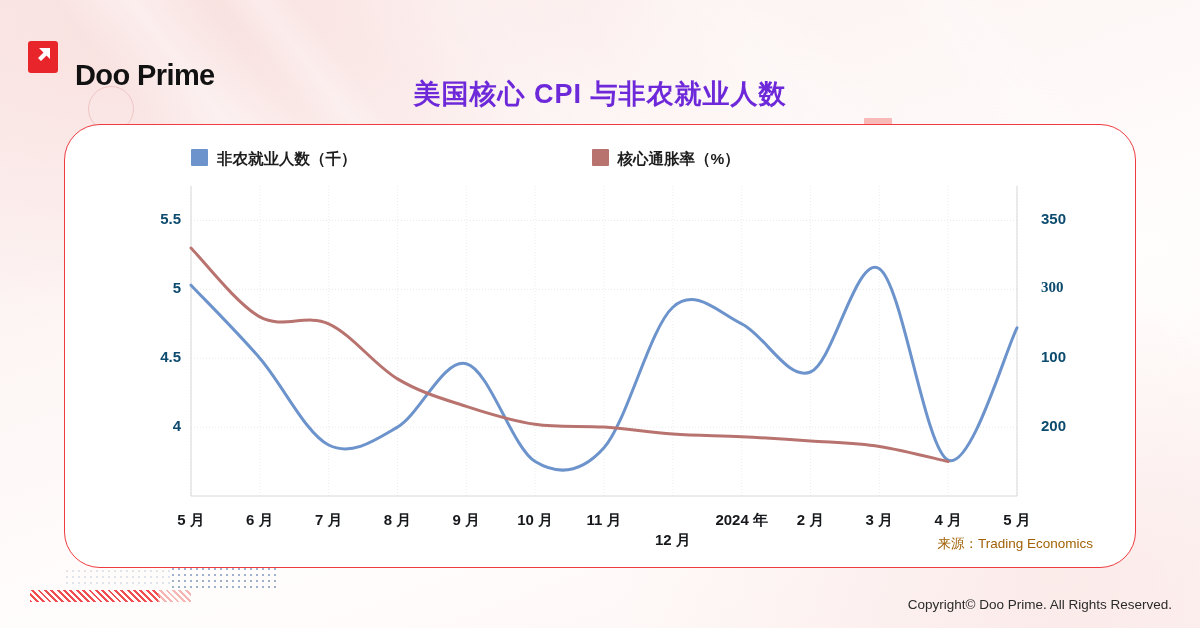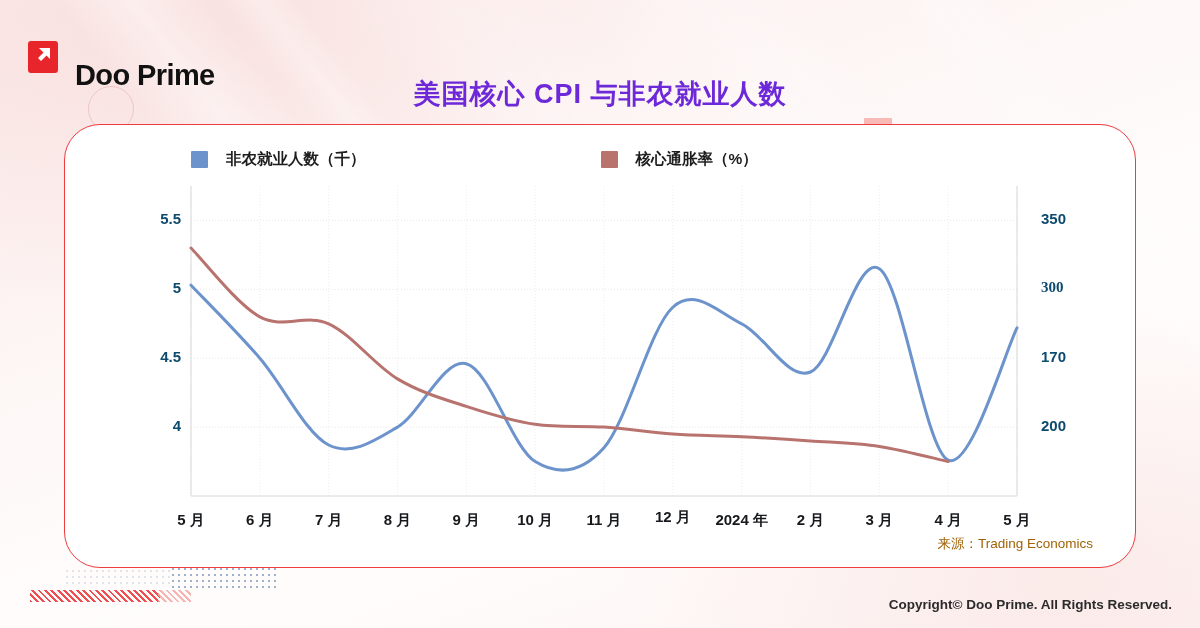--- a/index.html
+++ b/index.html
@@ -59,21 +59,21 @@
   .card {
     position: absolute; left: 64px; top: 124px;
     width: 1072px; height: 444px;
     background: #ffffff;
     border: 1.6px solid #ee3b3f;
     border-radius: 36px;
   }
 
   
   .legend { position: absolute; left: 126px; top: 24px; display: flex; gap: 0; }
-  .legend-item { display: flex; align-items: center; gap: 18px; }
+  .legend-item { display: flex; align-items: flex-start; gap: 9px; }
   .legend-item.second { margin-left: 235px; }
   .swatch { width: 17px; height: 17px; border-radius: 1px; }
   .legend-label { font-size: 15.5px; color: #1d1d1d; font-weight: 600; }
 
   
   .plot-wrap { position: absolute; left: 0; top: 0; width: 1072px; height: 444px; }
   .plot-svg  { position: absolute; left: 0; top: 0; }
 
   .axis-label {
     position: absolute; font-size: 15px; font-weight: 700; color: #0c4a6e;
@@ -83,21 +83,21 @@
   .ylab-right { text-align: left; }
   .xlab { text-align: center; font-size: 15px; font-weight: 700; color: #16181c; }
 
   .source {
     position: absolute; right: 42px; bottom: 14px;
     font-size: 13.5px; color: #a16207;
   }
 
   .copyright {
     position: absolute; right: 28px; bottom: 16px;
-    font-size: 13.5px; color: #2b2b2b; font-weight: bold;
+    font-size: 13.5px; color: #2b2b2b;
   }
 
   
   .deco { position: absolute; }
   .deco-dots {
     left: 170px; bottom: 36px; width: 110px; height: 26px;
     background-image: radial-gradient(#8ea4c4 1.1px, transparent 1.2px);
     background-size: 6px 6px;
     opacity: .85;
   }
@@ -187,30 +187,30 @@
         <line x1="126" x2="952" y1="371" y2="371" stroke="#d8d8d8" stroke-width="1"></line>
         <path d="M 126 160.2 C 137.47222222222223 172.37037037037035, 171.88888888888889 206.5851851851852, 194.83333333333331 233.22222222222223 C 217.77777777777774 259.85925925925926, 240.72222222222217 308.5407407407408, 263.66666666666663 320.02222222222224 C 286.6111111111111 331.5037037037037, 309.55555555555554 315.6592592592592, 332.5 302.1111111111111 C 355.44444444444446 288.56296296296296, 378.38888888888886 232.9925925925926, 401.3333333333333 238.73333333333332 C 424.27777777777777 244.47407407407405, 447.22222222222223 322.54814814814813, 470.1666666666667 336.55555555555554 C 493.11111111111114 350.56296296296296, 516.0555555555555 348.4962962962963, 539 322.77777777777777 C 561.9444444444445 297.05925925925925, 584.8888888888888 202.9111111111111, 607.8333333333333 182.24444444444444 C 630.7777777777777 161.57777777777778, 653.7222222222222 187.98518518518517, 676.6666666666666 198.77777777777777 C 699.6111111111111 209.57037037037037, 722.5555555555555 256.18518518518516, 745.5 247 C 768.4444444444445 237.8148148148148, 791.3888888888889 128.97037037037038, 814.3333333333334 143.66666666666669 C 837.2777777777778 158.362962962963, 860.2222222222222 325.3037037037037, 883.1666666666666 335.1777777777778 C 906.1111111111111 345.0518518518519, 940.5277777777778 224.95555555555555, 952 202.9111111111111" fill="none" stroke="#6c93cb" stroke-width="3" stroke-linecap="round" stroke-linejoin="round"></path>
         <path d="M 126 123.00000000000003 C 137.47222222222223 134.48148148148152, 171.88888888888889 179.2592592592593, 194.83333333333331 191.8888888888889 C 217.77777777777774 204.51851851851853, 240.72222222222217 188.44444444444443, 263.66666666666663 198.77777777777777 C 286.6111111111111 209.11111111111111, 309.55555555555554 240.11111111111117, 332.5 253.88888888888894 C 355.44444444444446 267.66666666666674, 378.38888888888886 273.8666666666666, 401.3333333333333 281.4444444444444 C 424.27777777777777 289.0222222222222, 447.22222222222223 295.91111111111115, 470.1666666666667 299.3555555555556 C 493.11111111111114 302.80000000000007, 516.0555555555555 300.5037037037037, 539 302.1111111111111 C 561.9444444444445 303.71851851851847, 584.8888888888888 307.39259259259256, 607.8333333333333 309 C 630.7777777777777 310.60740740740744, 653.7222222222222 310.6074074074074, 676.6666666666666 311.75555555555553 C 699.6111111111111 312.9037037037037, 722.5555555555555 314.2814814814815, 745.5 315.8888888888889 C 768.4444444444445 317.49629629629635, 791.3888888888889 317.9555555555556, 814.3333333333334 321.40000000000003 C 837.2777777777778 324.8444444444445, 871.6944444444445 334.02962962962965, 883.1666666666666 336.55555555555554" fill="none" stroke="#b8736f" stroke-width="3" stroke-linecap="round" stroke-linejoin="round"></path>
       </svg>
   <div class="axis-label ylab-left" style="left: 70px; top: 85.4444px; width: 46px;">5.5</div>
       <div class="axis-label ylab-left" style="left: 70px; top: 154.333px; width: 46px;">5</div>
       <div class="axis-label ylab-left" style="left: 70px; top: 223.222px; width: 46px;">4.5</div>
       <div class="axis-label ylab-left" style="left: 70px; top: 292.111px; width: 46px;">4</div>
       <div class="axis-label ylab-right" style="left: 976px; top: 85.4444px;">350</div>
       <div class="axis-label ylab-right" style="left: 976px; top: 154.333px; font-family: Liberation Serif, serif;">300</div>
-      <div class="axis-label ylab-right" style="left: 976px; top: 223.222px;">170</div>
+      <div class="axis-label ylab-right" style="left: 976px; top: 223.222px;">100</div>
       <div class="axis-label ylab-right" style="left: 976px; top: 292.111px;">200</div>
       <div class="axis-label xlab" style="width: 90px; left: 81px; top: 386px;">5 月</div>
       <div class="axis-label xlab" style="width: 90px; left: 149.833px; top: 386px;">6 月</div>
       <div class="axis-label xlab" style="width: 90px; left: 218.667px; top: 386px;">7 月</div>
       <div class="axis-label xlab" style="width: 90px; left: 287.5px; top: 386px;">8 月</div>
       <div class="axis-label xlab" style="width: 90px; left: 356.333px; top: 386px;">9 月</div>
       <div class="axis-label xlab" style="width: 90px; left: 425.167px; top: 386px;">10 月</div>
       <div class="axis-label xlab" style="width: 90px; left: 494px; top: 386px;">11 月</div>
-      <div class="axis-label xlab" style="width: 90px; left: 562.833px; top: 383px;">12 月</div>
+      <div class="axis-label xlab" style="width: 90px; left: 562.833px; top: 406px;">12 月</div>
       <div class="axis-label xlab" style="width: 90px; left: 631.667px; top: 386px;">2024 年</div>
       <div class="axis-label xlab" style="width: 90px; left: 700.5px; top: 386px;">2 月</div>
       <div class="axis-label xlab" style="width: 90px; left: 769.333px; top: 386px;">3 月</div>
       <div class="axis-label xlab" style="width: 90px; left: 838.167px; top: 386px;">4 月</div>
       <div class="axis-label xlab" style="width: 90px; left: 907px; top: 386px;">5 月</div>
     </div>
 
   <div class="source">来源：Trading Economics</div>
 </div>
 

